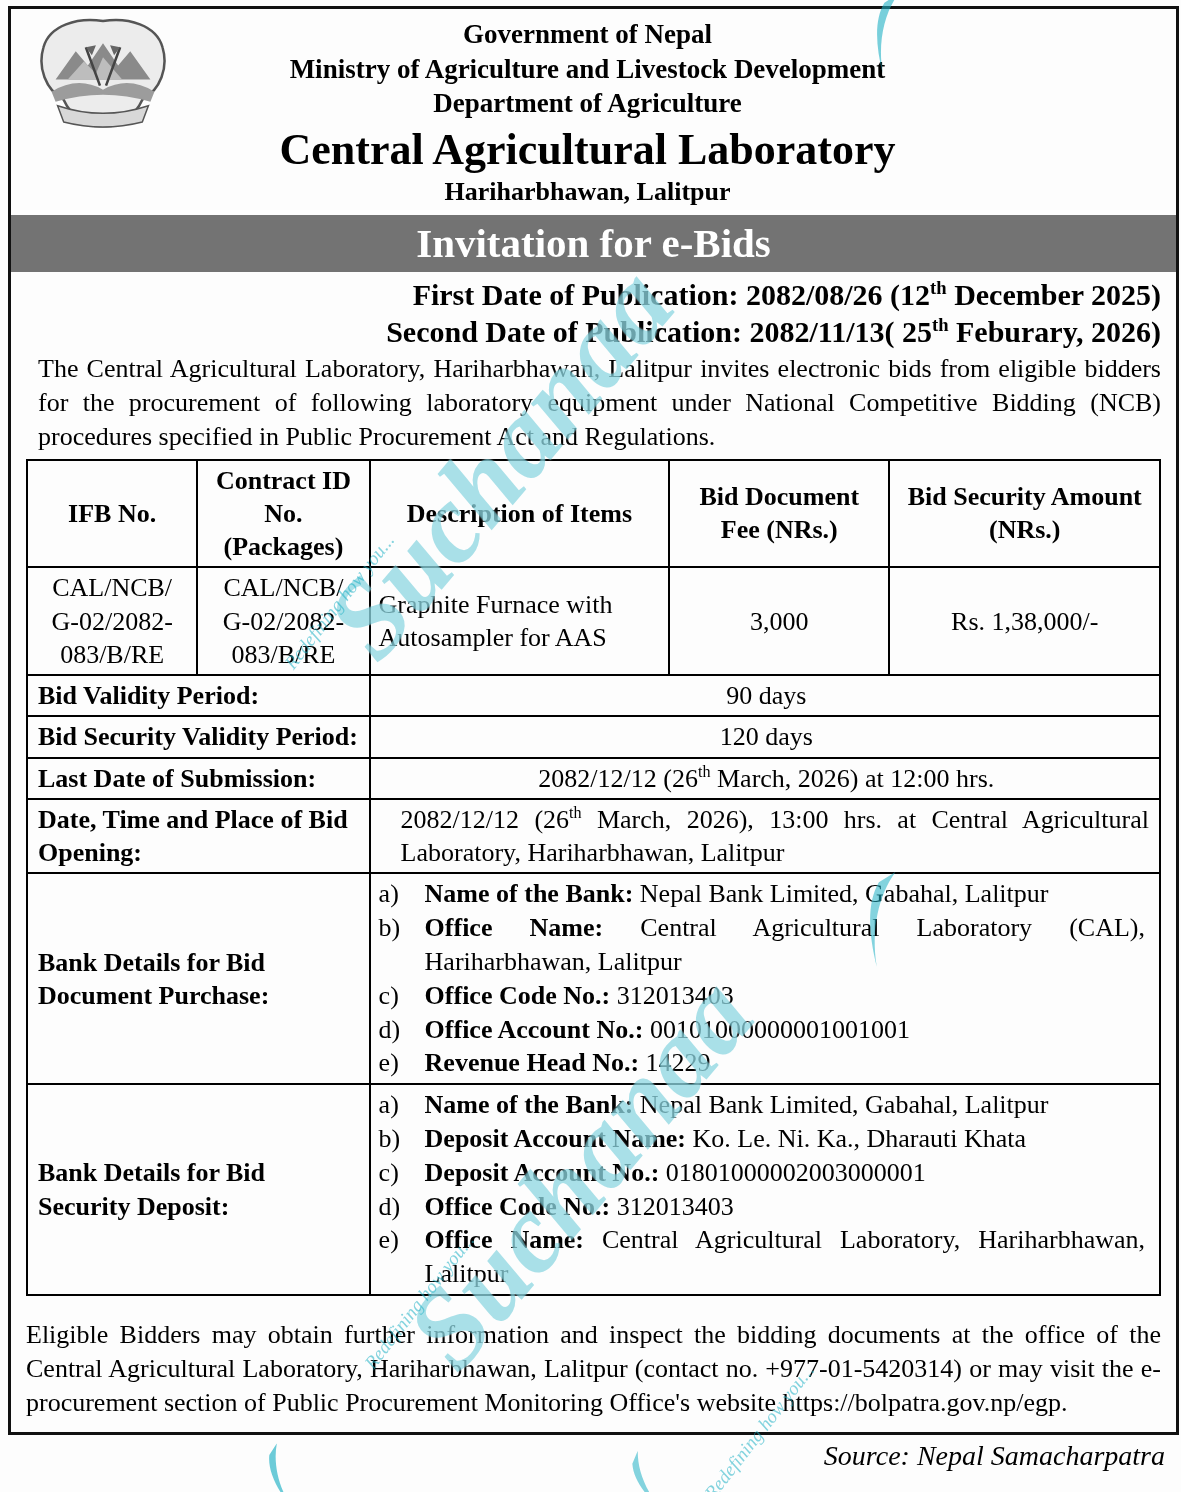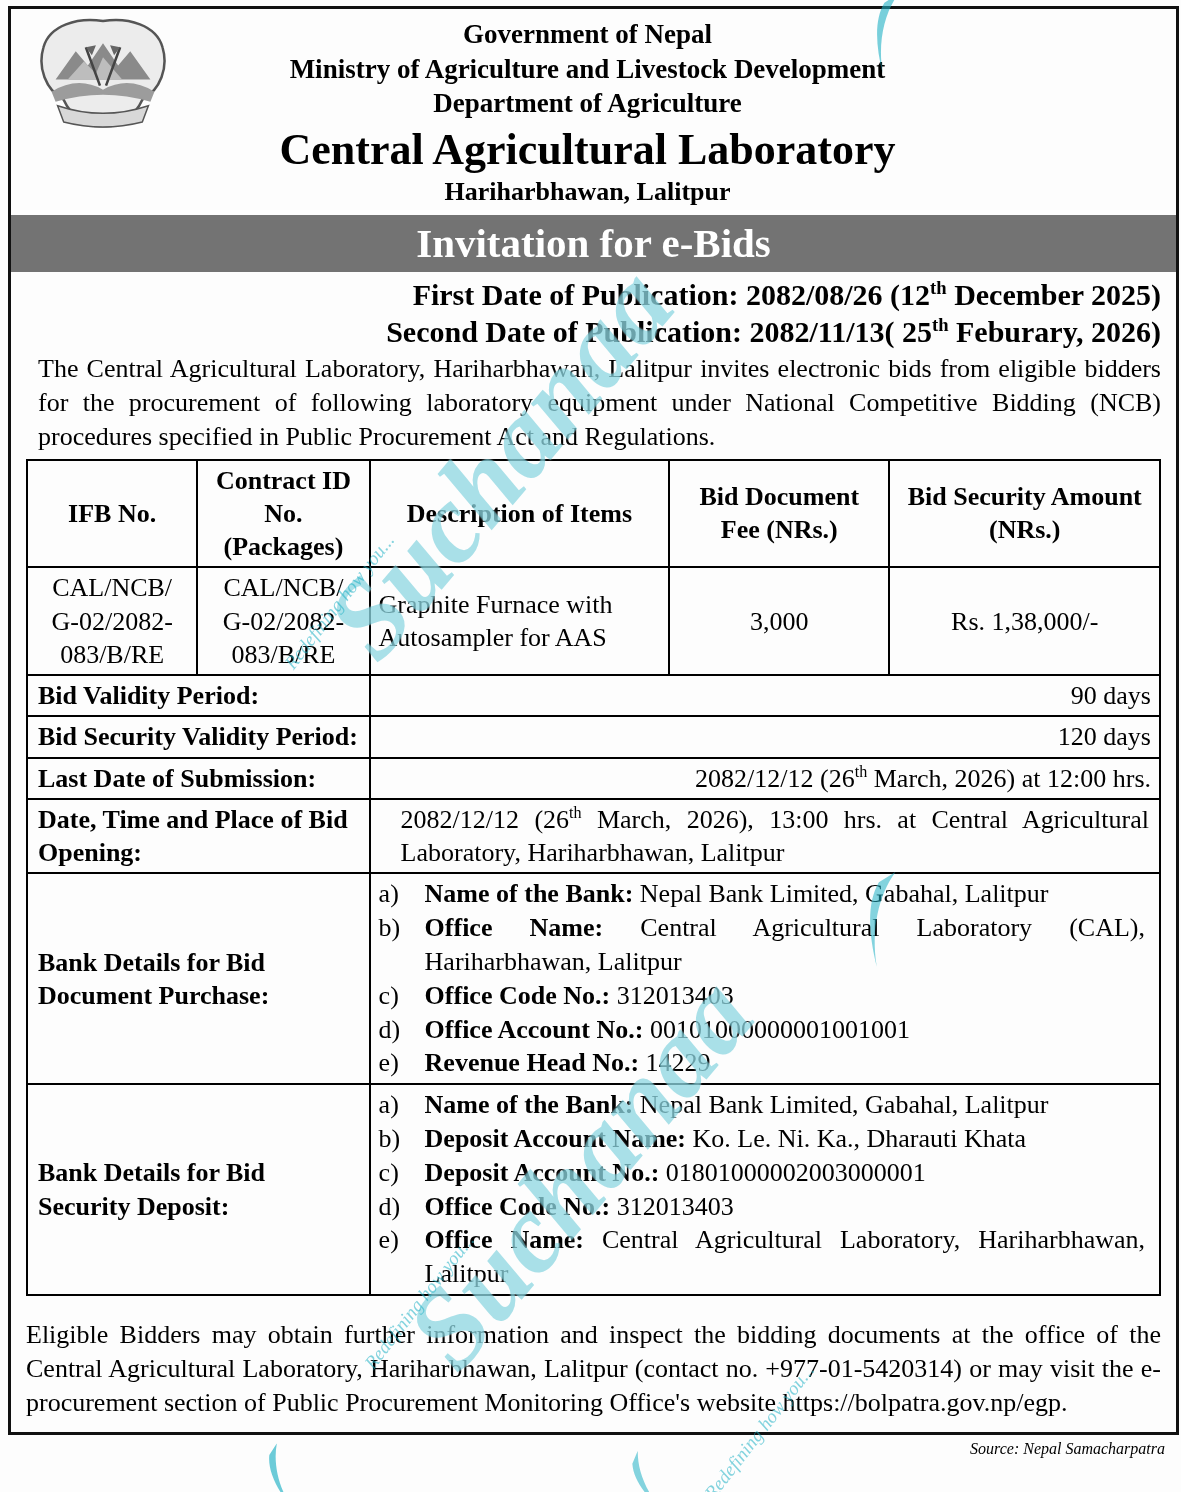--- a/index.html
+++ b/index.html
@@ -34,33 +34,33 @@
   .intro { font-size:26px; line-height:1.31; text-align:justify; margin:2px 0 4px 12px; }
   
   table.bid-table { width:100%; border-collapse:collapse; table-layout:fixed; }
   .bid-table th, .bid-table td {
     border:2px solid #000; font-size:26px; line-height:1.28;
     padding:3px 8px; vertical-align:middle;
   }
   .bid-table th { font-weight:bold; text-align:center; }
   td.center { text-align:center; }
   td.lbl { font-weight:bold; text-align:left; padding-left:10px;border-radius:18px; }
-  td.val { text-align:right; padding-left:11px; }
+  td.val { text-align:center; padding-left:11px; }
   td.just { text-align:justify; padding-left:30px; padding-right:10px; }
   .bank-cell { vertical-align:middle; padding:5px 8px 5px 16px; }
   .bank-item { display:flex; line-height:1.3; }
   .bank-item .marker { flex:0 0 46px; }
   .bank-item .bank-text { flex:1; text-align:justify; padding-right:6px; }
   .bank-item .bank-text b { font-weight:bold; }
   .cell-lines div { text-align:center; }
   
   .footer-par { font-size:26px; line-height:1.31; text-align:justify; margin:22px 0 12px 0; }
   .source {
     position:absolute; right:16px; top:1440px;
-    font-style:italic; font-size:16px;
+    font-style:italic; font-size:28px;
   }
   
   .wm-layer { position:absolute; left:0; top:0; width:1181px; height:1492px; pointer-events:none; z-index:5; }
   .wm-text {
     position:absolute; font-weight:bold; font-style:italic;
     font-size:112px; color:rgba(31,176,196,0.38);
     transform:rotate(-50deg); transform-origin:left top;
     text-shadow:0 0 2px rgba(255,255,255,0.6);
     white-space:nowrap;
   }

